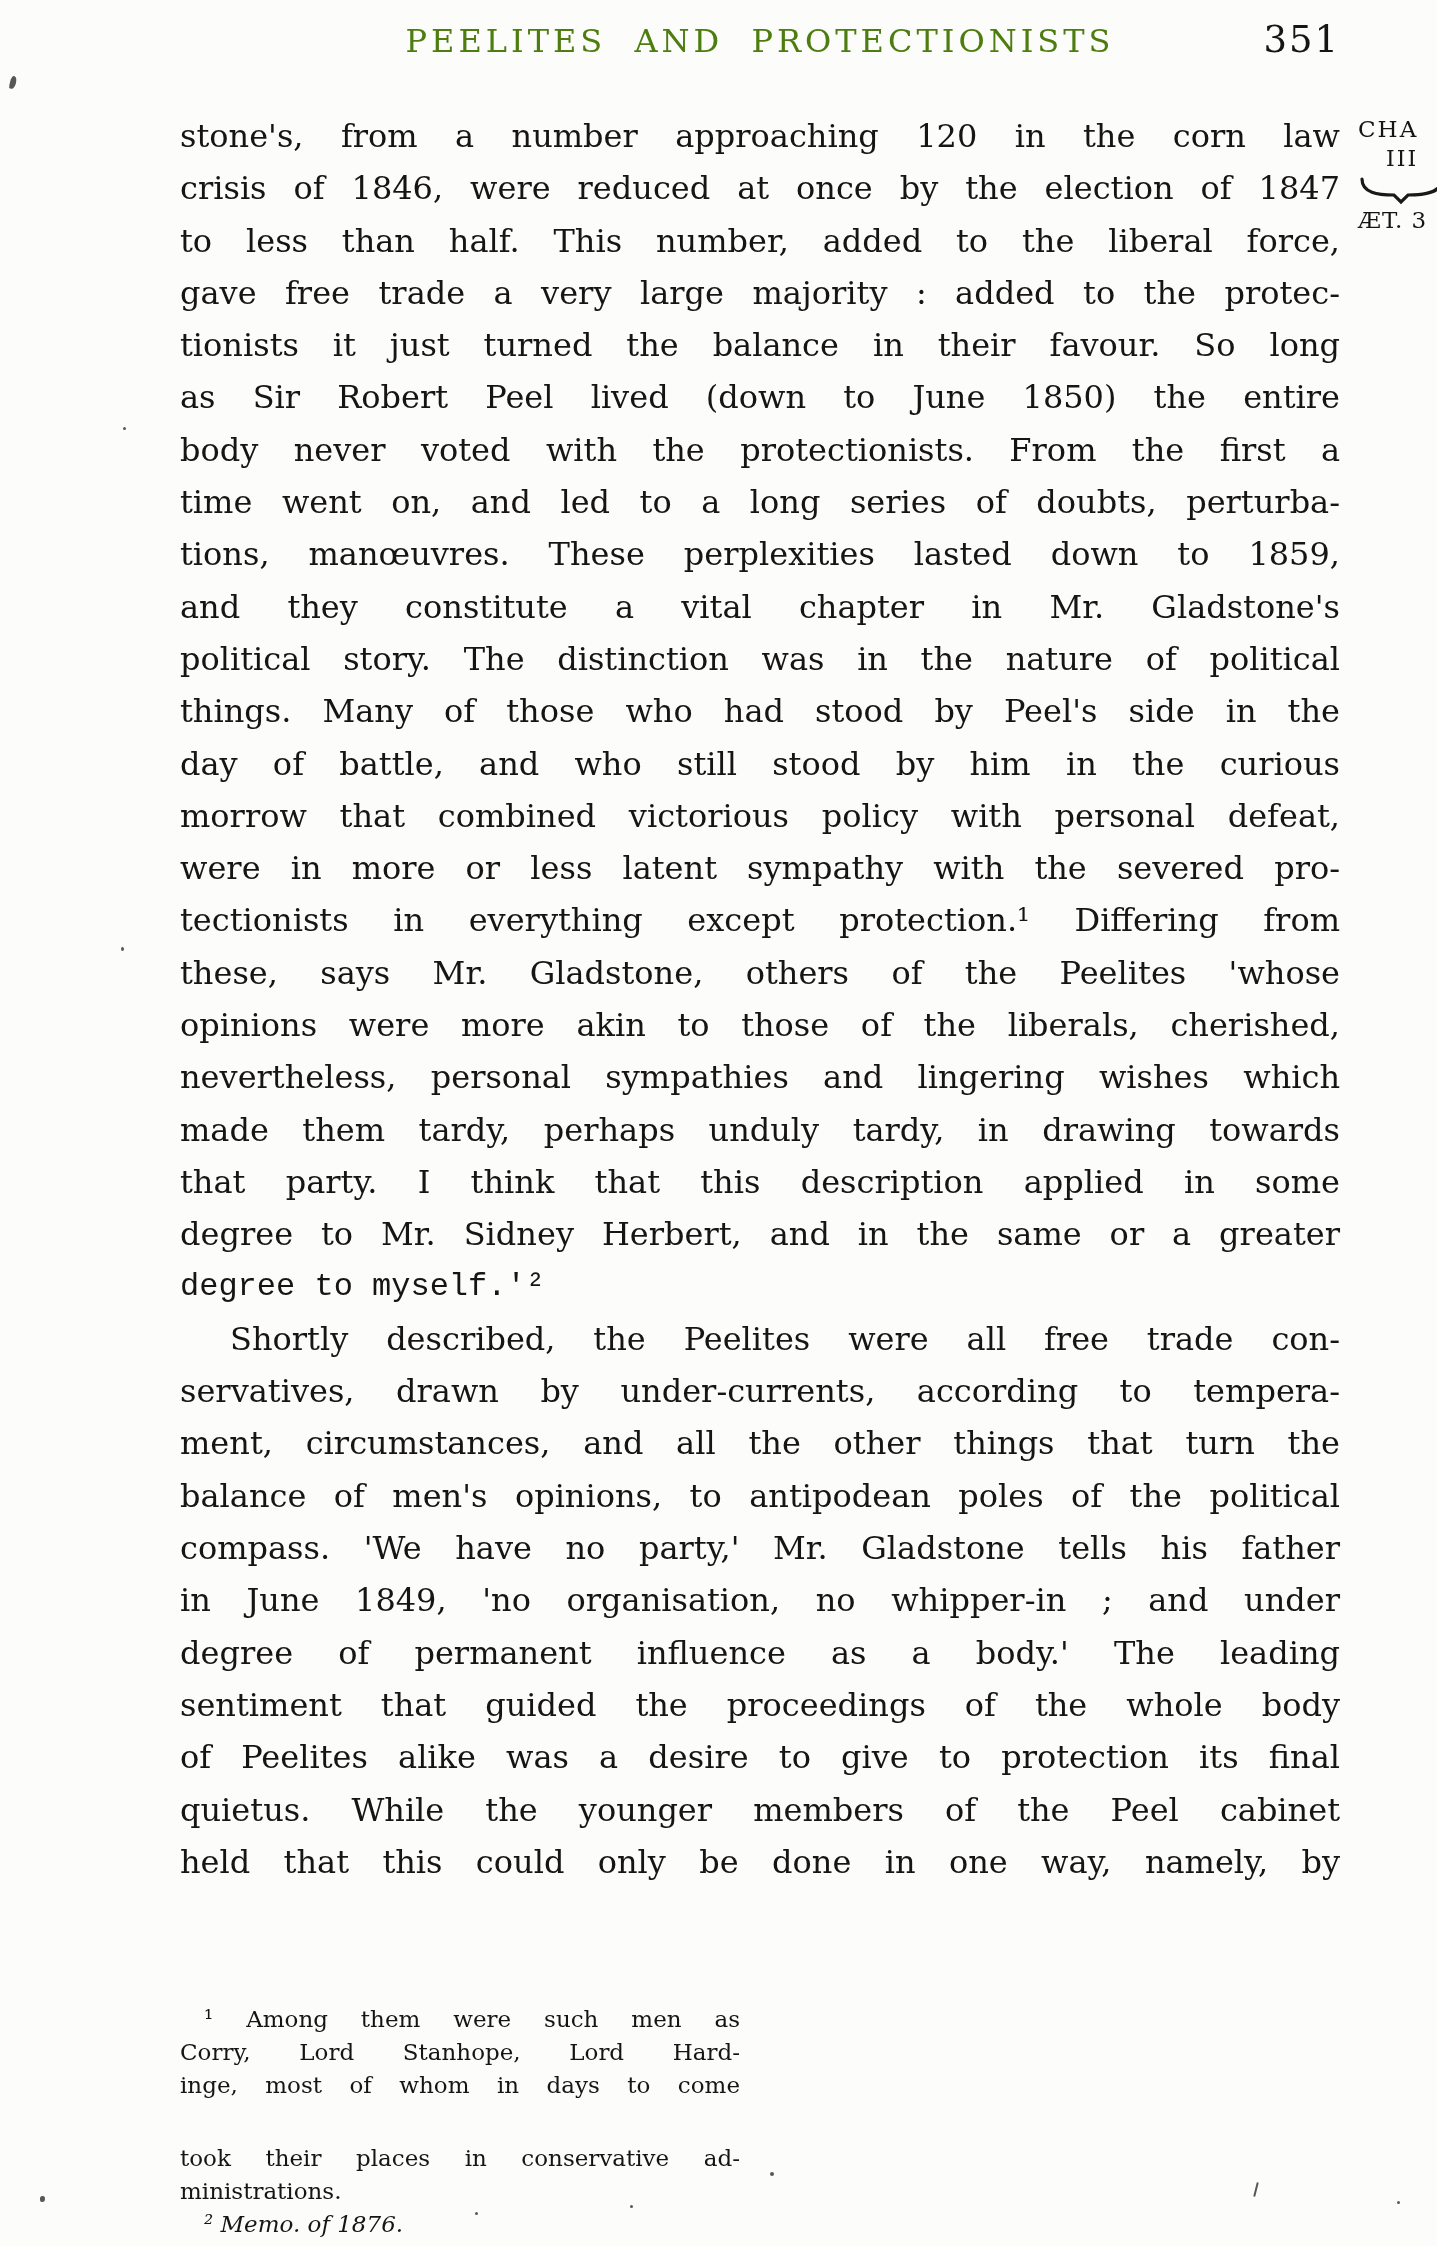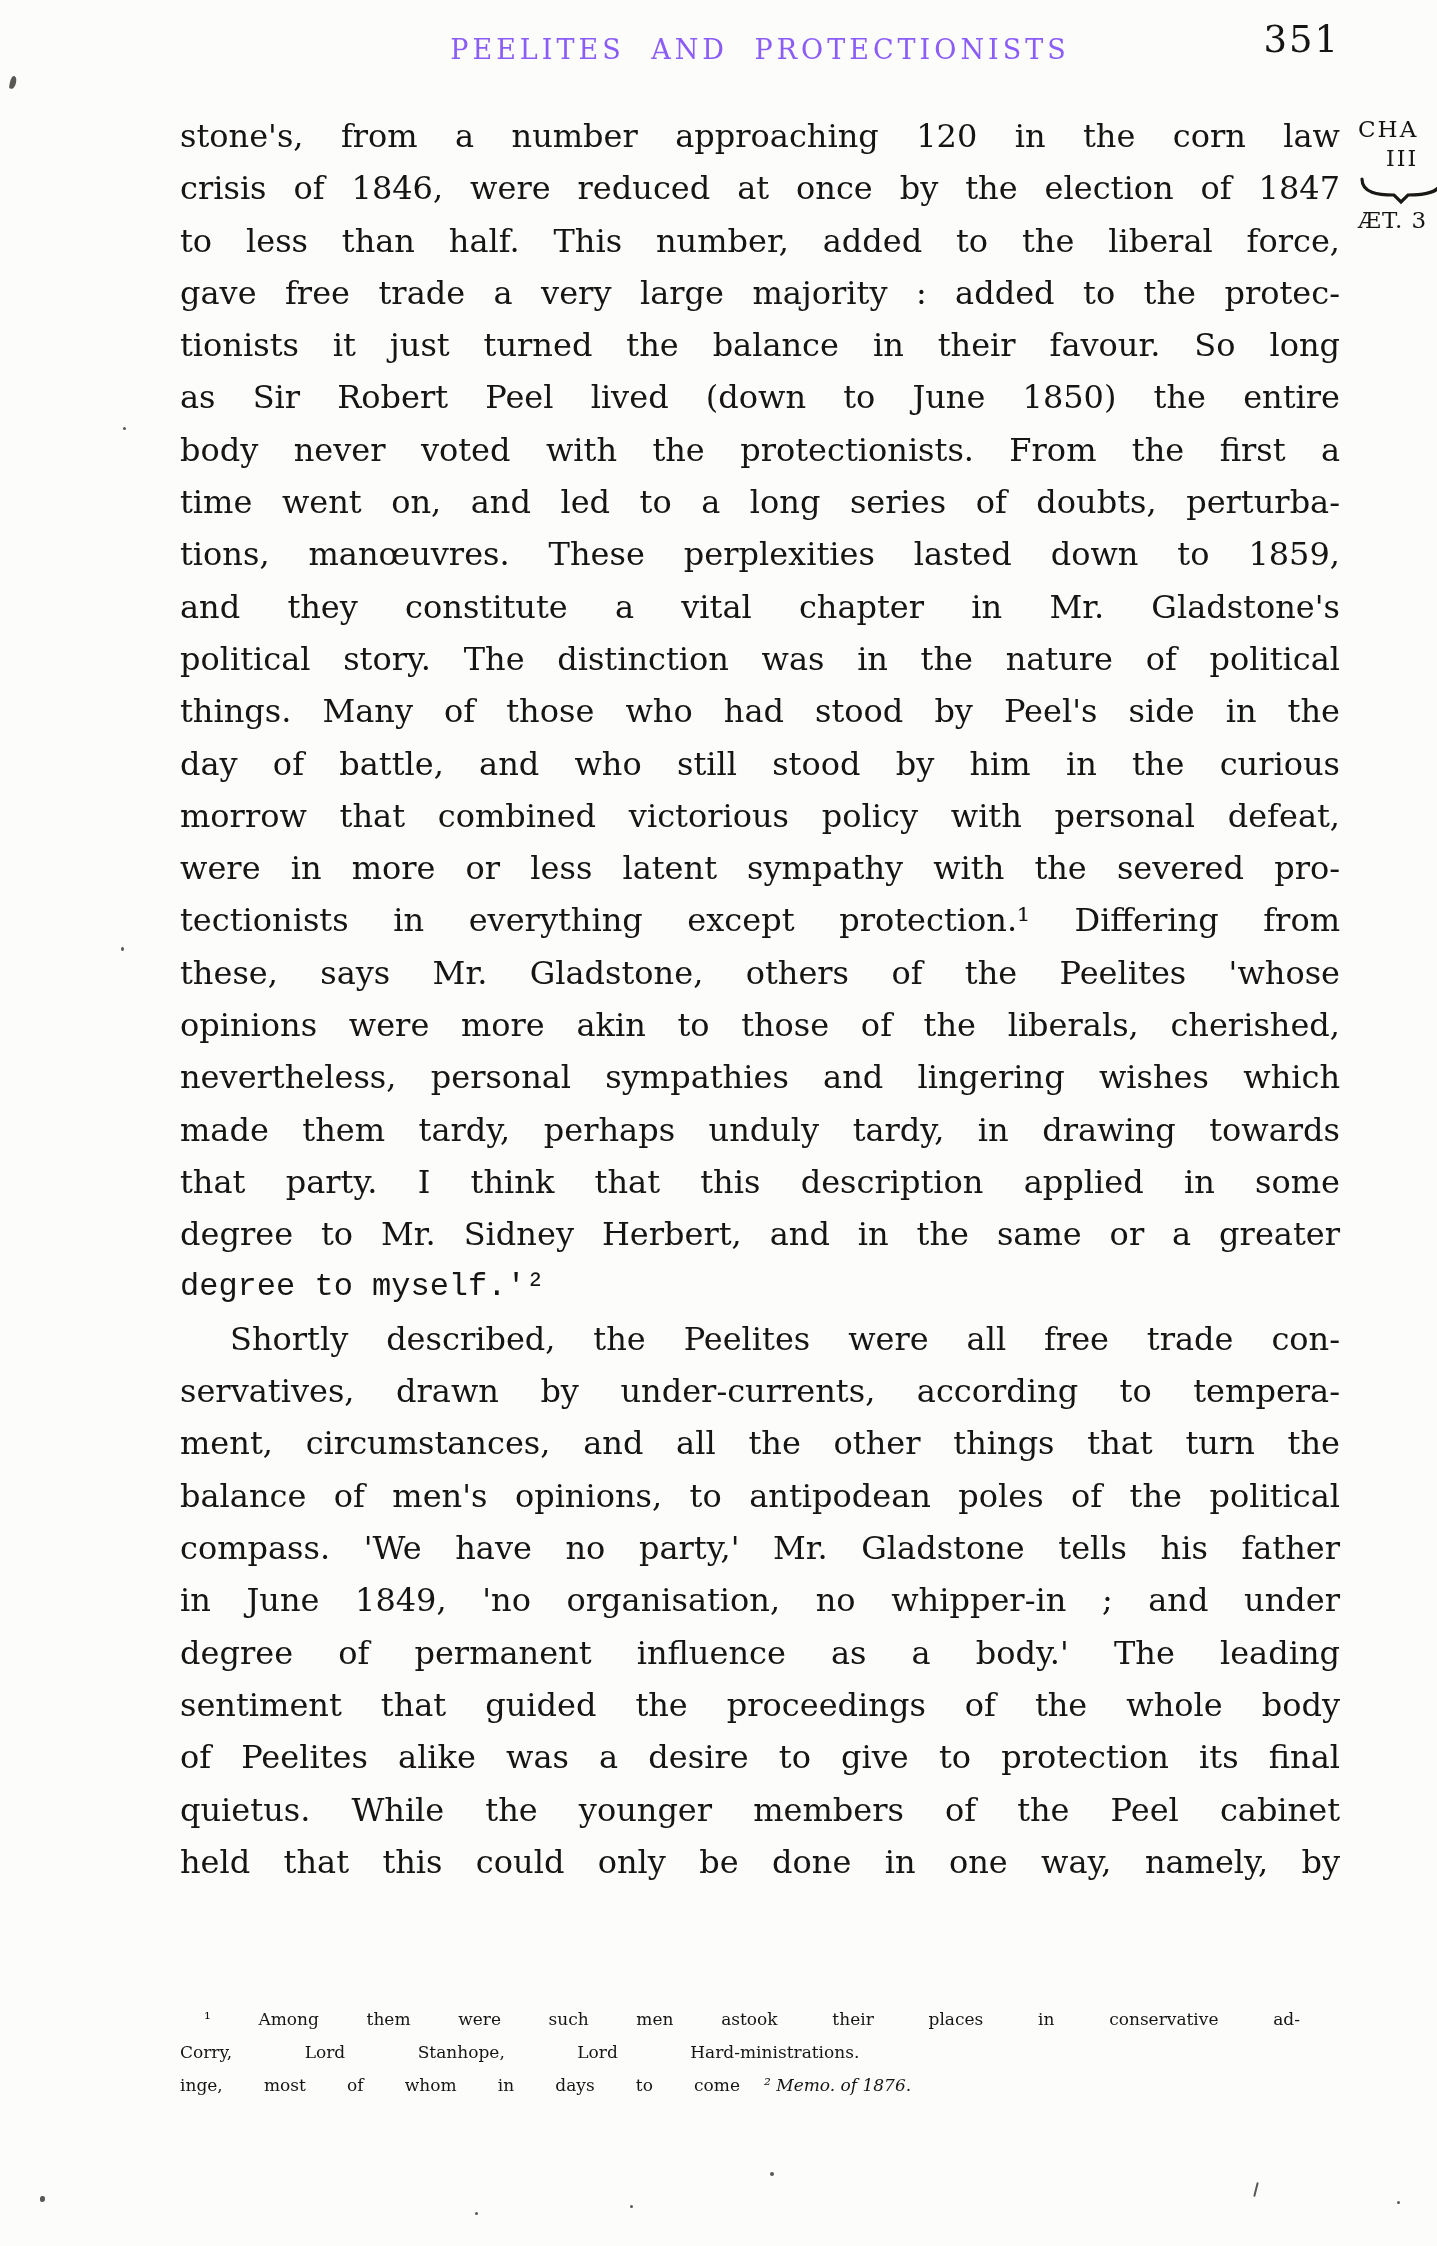--- a/index.html
+++ b/index.html
@@ -9,43 +9,43 @@
     margin:0 auto;
     background:#fcfcfb;
     overflow:hidden;
     color:#161513;
     font-family:"DejaVu Serif","Liberation Serif",serif;
     -webkit-font-smoothing:antialiased;
   }
   
   .header-row { position:absolute; left:180px; top:18px; width:1160px; height:60px; }
   .running-header {
-    position:absolute; left:0; right:0; top:16px;
+    position:absolute; left:0; right:0; top:4px;
     text-align:center;
-    font-size:27px; letter-spacing:4px; word-spacing:14px;
-    color:#8b5cf6;
+    font-size:32px; letter-spacing:4px; word-spacing:14px;
+    color:#4d7c0f;
   }
   .page-number { position:absolute; right:0; top:0; font-size:37px; letter-spacing:2px; }
 
   
   .margin-note { position:absolute; left:1358px; top:116px; width:110px; }
   .margin-chap1 { font-size:23px; letter-spacing:2px; }
   .margin-chap2 { font-size:22px; letter-spacing:2px; margin:4px 0 0 28px; }
   .margin-brace { display:block; margin:4px 0 0 0px; }
   .margin-age { font-size:23px; letter-spacing:1px; margin-top:2px; }
 
   
   .body-text { position:absolute; left:180px; top:110px; width:1160px; font-size:32px; line-height:52.3px; }
   .para { margin:0; }
   .text-line { text-align:justify; text-align-last:justify; }
   .para1 .text-line:last-child { text-align-last:left;font-family:Liberation Mono, monospace; }
   .para2 .text-line:first-child { text-indent:50px; }
 
   
-  .footnotes { position:absolute; left:180px; top:2003px; width:1160px; display:flex; font-size:17px; line-height:33px; }
+  .footnotes { position:absolute; left:180px; top:2003px; width:1160px; display:flex; gap:40px; font-size:23px; line-height:33px;flex-direction:column; }
   .fn-col { width:560px; }
   .fn-left .text-line:first-child { text-indent:24px; }
   .fn-right .text-line { text-align-last:left; }
   .fn-right .text-line:first-child { text-align-last:justify; }
   .fn-right .text-line:last-child { text-indent:24px;font-style:italic; }
 
   
   .artifact { position:absolute; background:#3c3a36; border-radius:50%; opacity:.85; }
   .art-comma { left:10px; top:76px; width:6px; height:13px; border-radius:60% 60% 70% 30%; transform:rotate(12deg); }
   .art-dot1 { left:123px; top:427px; width:3px; height:3px; }

